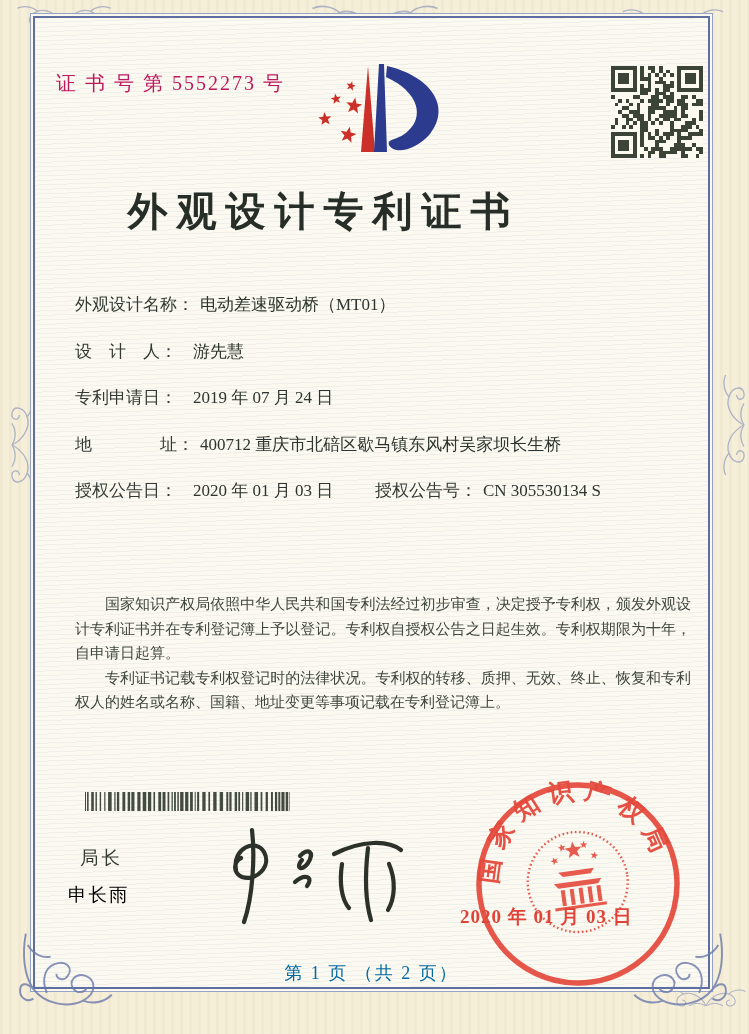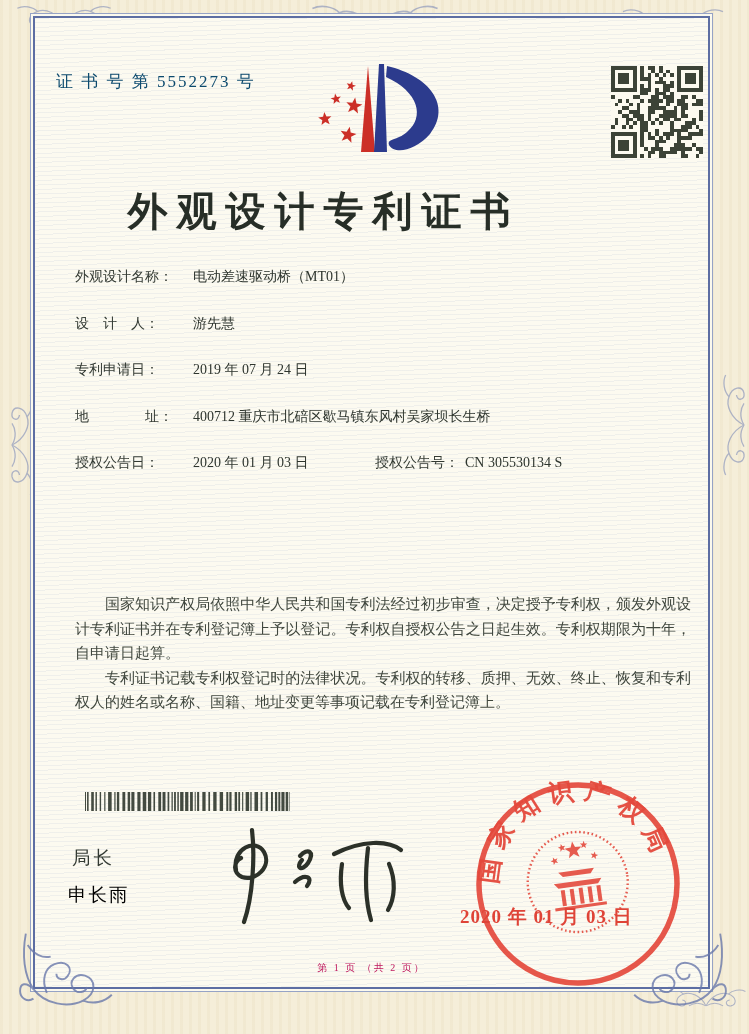--- a/index.html
+++ b/index.html
@@ -30,60 +30,60 @@
     background:
       repeating-linear-gradient(178deg,rgba(125,145,190,.10) 0 1px,transparent 1px 4.5px),
       #fcfaf0;
   }
   .lace{position:absolute;color:#7584b5;opacity:.55;z-index:1;}
   .acanthus{position:absolute;color:#6a79ab;opacity:.8;z-index:2;}
   .content{position:absolute;inset:0;z-index:2;}
 
   .cert-no{
     position:absolute;left:56px;top:70px;
-    font-size:17px;letter-spacing:2px;color:#0c4a6e;
+    font-size:20px;letter-spacing:2px;color:#be185d;
   }
   .logo{position:absolute;left:300px;top:44px;width:168px;height:134px;}
   .qr{position:absolute;left:611px;top:66px;width:92px;height:92px;}
   .title{
     position:absolute;left:30px;top:184px;width:587px;
     text-align:center;font-size:40px;font-weight:bold;
     letter-spacing:9px;color:#272e27;margin:0;
   }
   .fields{
-    position:absolute;left:75px;top:268px;width:618px;
-    font-size:14px;color:#333a33;
+    position:absolute;left:75px;top:293px;width:618px;
+    font-size:17px;color:#333a33;
   }
   .field-row{position:relative;height:27px;margin-bottom:19.6px;white-space:nowrap;}
   .field-label{display:inline-block;min-width:112px;}
   .field-value{margin-left:6px;color:#2e352e;}
   .pair2{position:absolute;left:300px;top:0;}
   .paras{
     position:absolute;left:75px;top:592px;width:616px;
     font-size:15px;line-height:24.6px;color:#3f463d;
     text-align:justify;
   }
   .paras p{margin:0;text-indent:2em;}
   .barcode{position:absolute;left:85px;top:792px;width:205px;height:19px;}
-  .signer-title{position:absolute;left:72px;top:845px;font-size:18.5px;letter-spacing:3px;color:#333a33;}
+  .signer-title{position:absolute;left:80px;top:845px;font-size:18.5px;letter-spacing:3px;color:#333a33;}
   .signer-name{position:absolute;left:68px;top:882px;font-size:18.5px;letter-spacing:2px;color:#000000;}
   .signature{position:absolute;left:192px;top:818px;width:215px;height:108px;}
   .seal{
     position:absolute;left:452px;top:772px;width:246px;height:226px;
     z-index:3;mix-blend-mode:multiply;opacity:.93;
   }
   .seal-svg{position:absolute;left:20px;top:6px;width:212px;height:212px;transform:rotate(-8deg);}
   .seal-date{
     position:absolute;left:8px;top:132px;width:190px;
     font-size:19px;font-weight:600;letter-spacing:1px;color:#dd3529;
     white-space:nowrap;
   }
   .page-no{
     position:absolute;left:30px;top:961px;width:683px;text-align:center;
-    font-size:10px;color:#be185d;letter-spacing:2px;
+    font-size:18px;color:#0369a1;letter-spacing:2px;
   }
   .back-note{
     position:absolute;left:30px;top:1002px;width:683px;text-align:center;
     font-size:16px;color:#3f463d;letter-spacing:4px;
   }
 </style>
 </head>
 <body>
 
 <div class="page">

